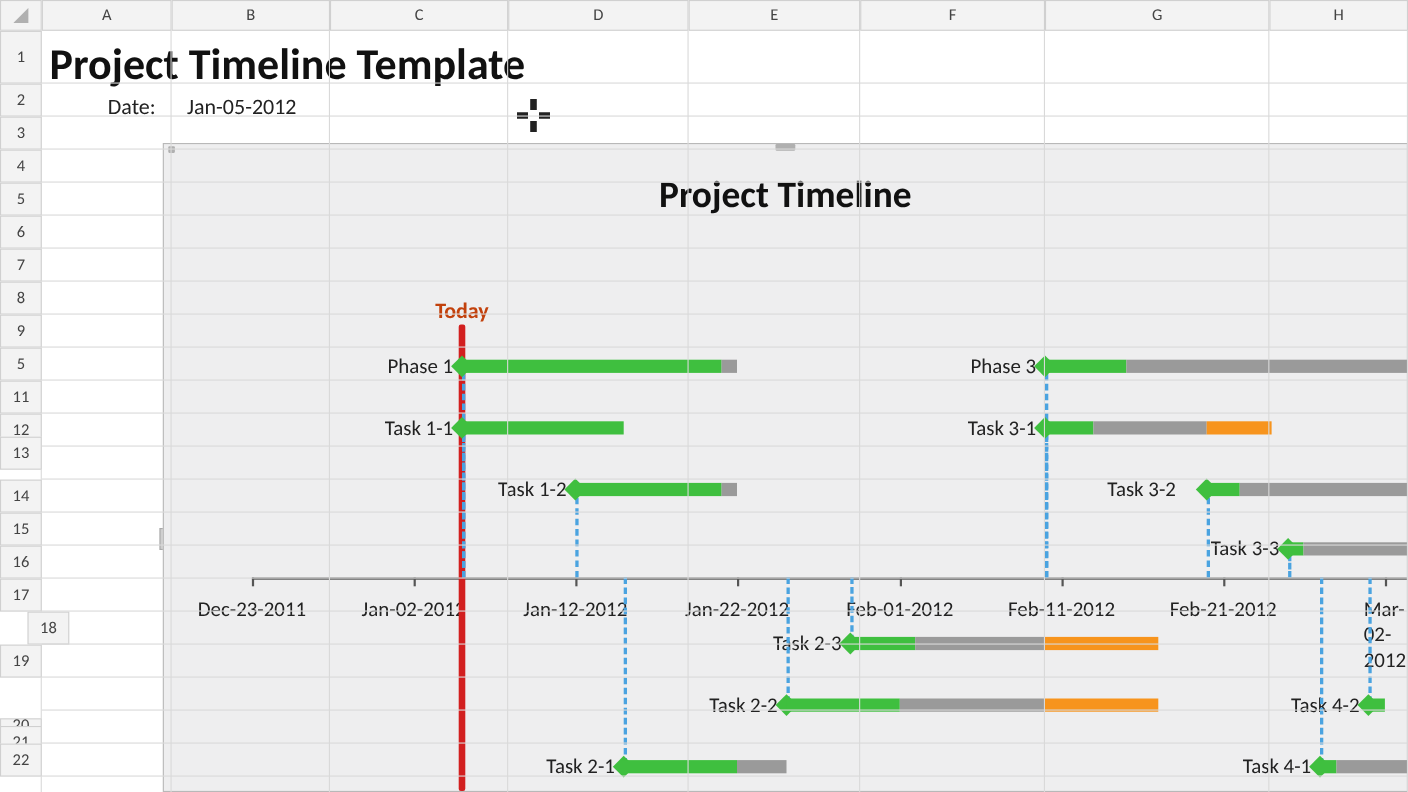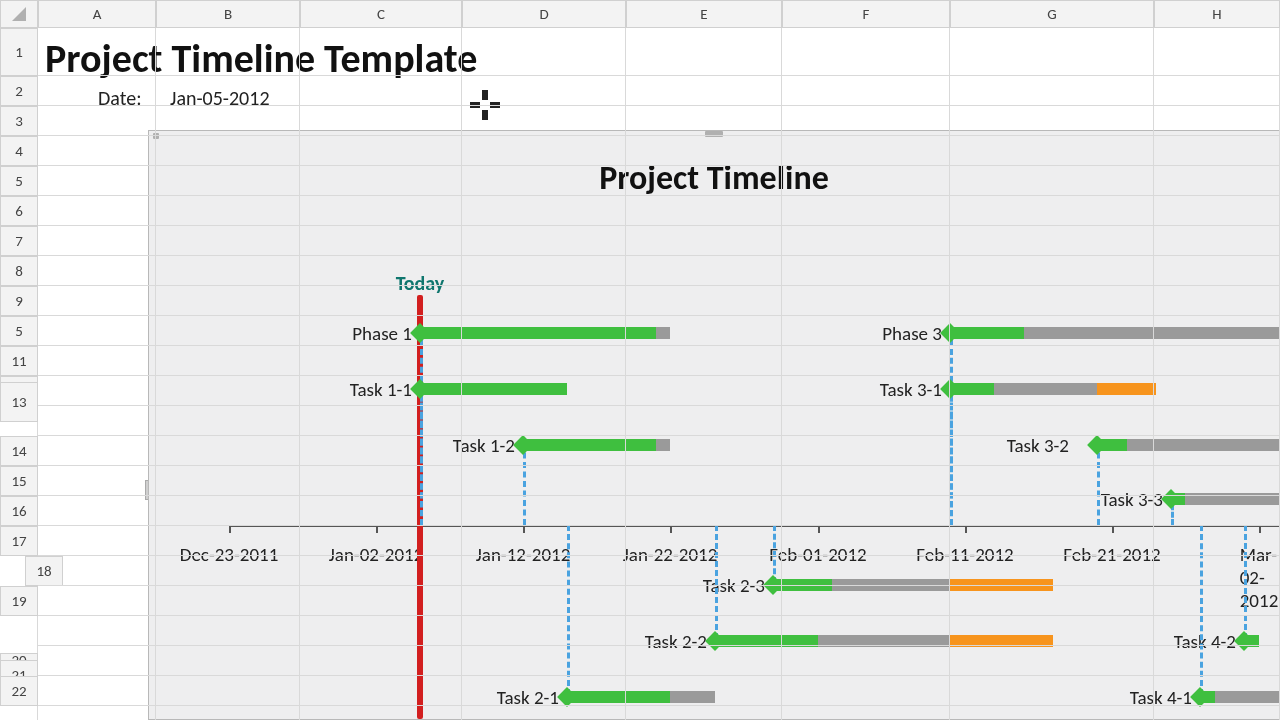--- a/index.html
+++ b/index.html
@@ -24,21 +24,21 @@
   #chart{position:absolute;left:148px;top:130px;width:1132px;height:590px;background:#eeeeef;border:1px solid #b8b8b8;box-sizing:border-box}
   #chart .handle{position:absolute;width:18px;height:6px;background:#b0b0b0;border-radius:1px}
   #chart .handle.tl{left:4px;top:2px;width:6px;height:6px}
   #chart .handle.tc{left:50%;top:0;margin-left:-9px}
   #chartTitle{position:absolute;left:0;width:100%;text-align:center;top:26px;font-size:34px;font-weight:800;color:#111}
   
   #plot{position:absolute;left:80px;top:64px;right:0;bottom:0}
   .axisline{position:absolute;background:#555;height:2px}
   .tickline{position:absolute;background:#555;width:2px;height:8px}
   .dateLbl{position:absolute;font-size:19px;color:#222;transform:translateX(-50%)}
-  .todayLbl{position:absolute;font-size:20px;font-weight:700;color:#0f766e;transform:translateX(-50%)}
+  .todayLbl{position:absolute;font-size:20px;font-weight:700;color:#c2410c;transform:translateX(-50%)}
   .todayLine{position:absolute;width:6px;background:#d21f1f;border-radius:2px}
   .bar,.seg{position:absolute;height:12px}
   .seg.gr{background:#3fbf3f}
   .seg.gy{background:#9a9a9a}
   .seg.or{background:#f7941d}
   .diamond{position:absolute;width:14px;height:14px;background:#3fbf3f;transform:rotate(45deg);margin-left:-7px;margin-top:1px}
   .barLabel{position:absolute;font-size:19px;color:#222;text-align:right;transform:translateY(-3px) translateX(-100%);padding-right:8px;white-space:nowrap}
   .drop{position:absolute;border-left:3px dashed #4aa3e0;width:0}
   
   .leftHandle{position:absolute;left:145px;top:480px;width:6px;height:18px;background:#cfcfcf;border:1px solid #aaa}
@@ -191,21 +191,21 @@
     <div class="rowhdr" style="top: 256px; height: 30px;">8</div>
     <div class="hgl" style="top: 285px;"></div>
     <div class="rowhdr" style="top: 286px; height: 30px;">9</div>
     <div class="hgl" style="top: 315px;"></div>
     <div class="rowhdr" style="top: 316px; height: 30px;">5</div>
     <div class="hgl" style="top: 345px;"></div>
     <div class="rowhdr" style="top: 346px; height: 30px;">11</div>
     <div class="hgl" style="top: 375px;"></div>
     <div class="rowhdr" style="top: 376px; height: 30px;">12</div>
     <div class="hgl" style="top: 405px;"></div>
-    <div class="rowhdr" style="top: 382px; height: 40px; text-align: center;">13</div>
+    <div class="rowhdr" style="top: 397px; height: 30px; text-align: center;">13</div>
     <div class="hgl" style="top: 435px;"></div>
     <div class="rowhdr" style="top: 436px; height: 30px;">14</div>
     <div class="hgl" style="top: 465px;"></div>
     <div class="rowhdr" style="top: 466px; height: 30px;">15</div>
     <div class="hgl" style="top: 495px;"></div>
     <div class="rowhdr" style="top: 496px; height: 30px;">16</div>
     <div class="hgl" style="top: 525px;"></div>
     <div class="rowhdr" style="top: 526px; height: 30px;">17</div>
     <div class="hgl" style="top: 555px;"></div>
     <div class="rowhdr" style="top: 556px; height: 30px; margin-left: 25px;">18</div>

